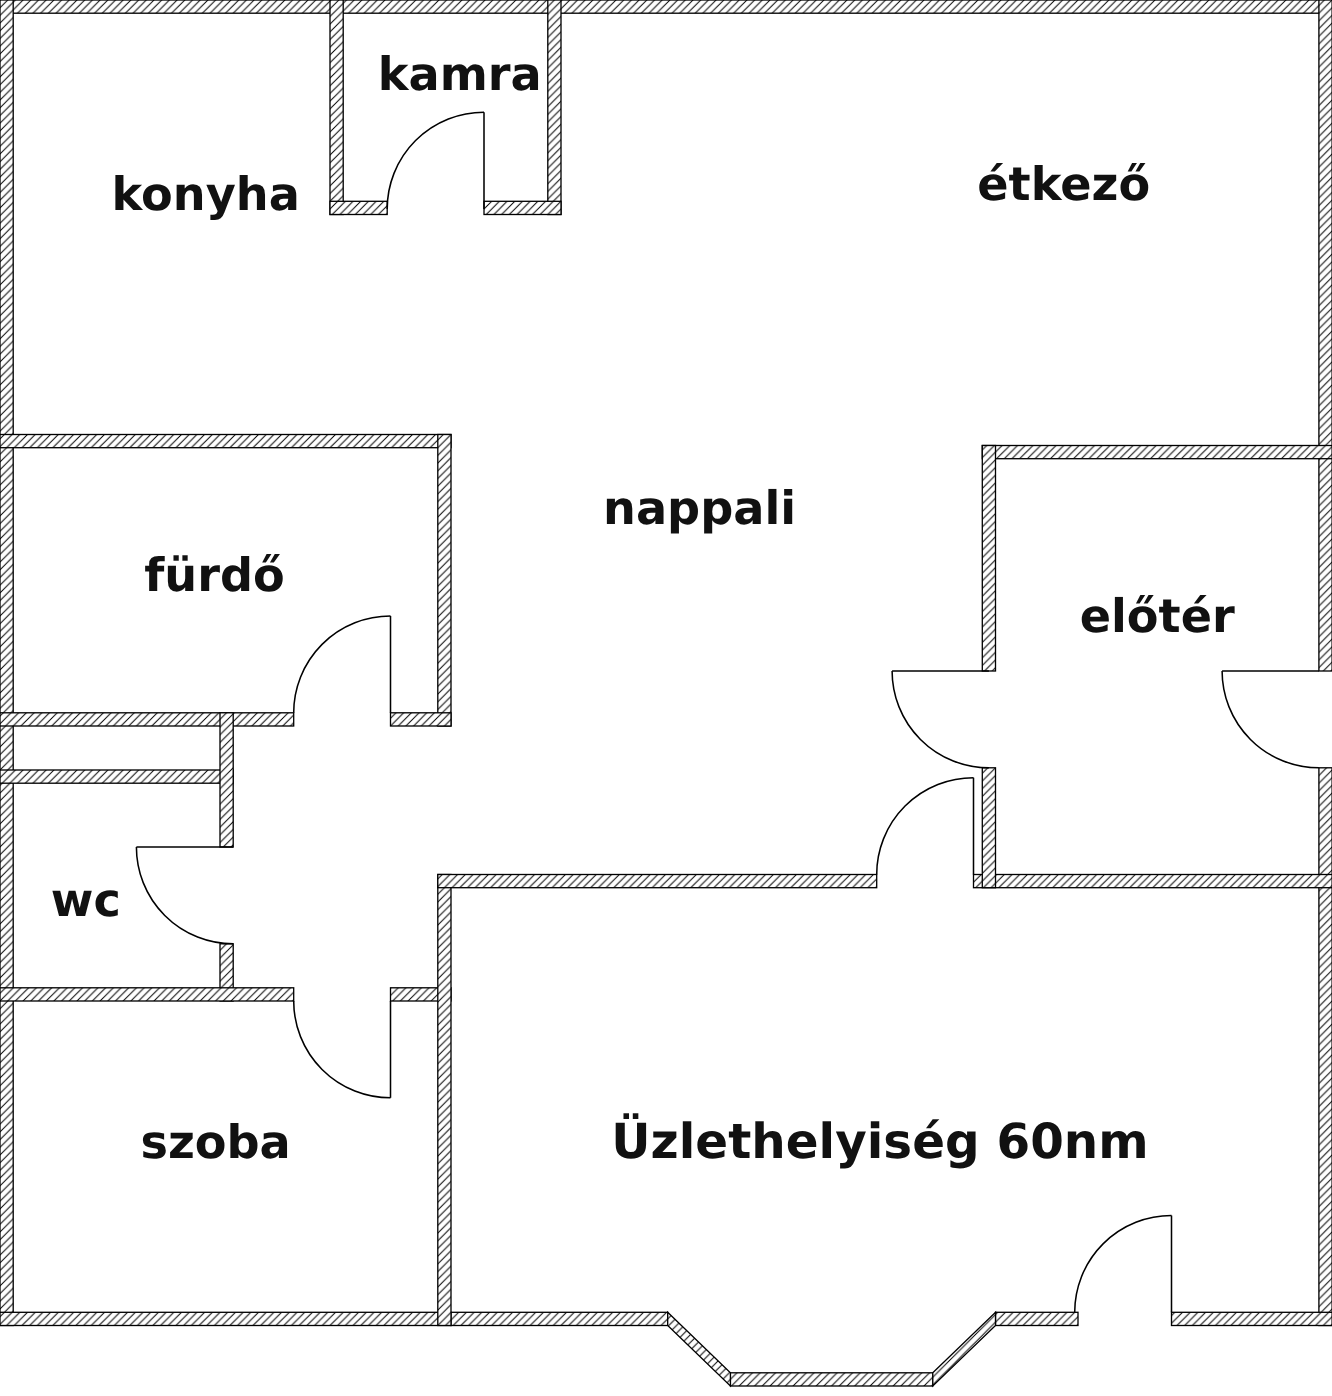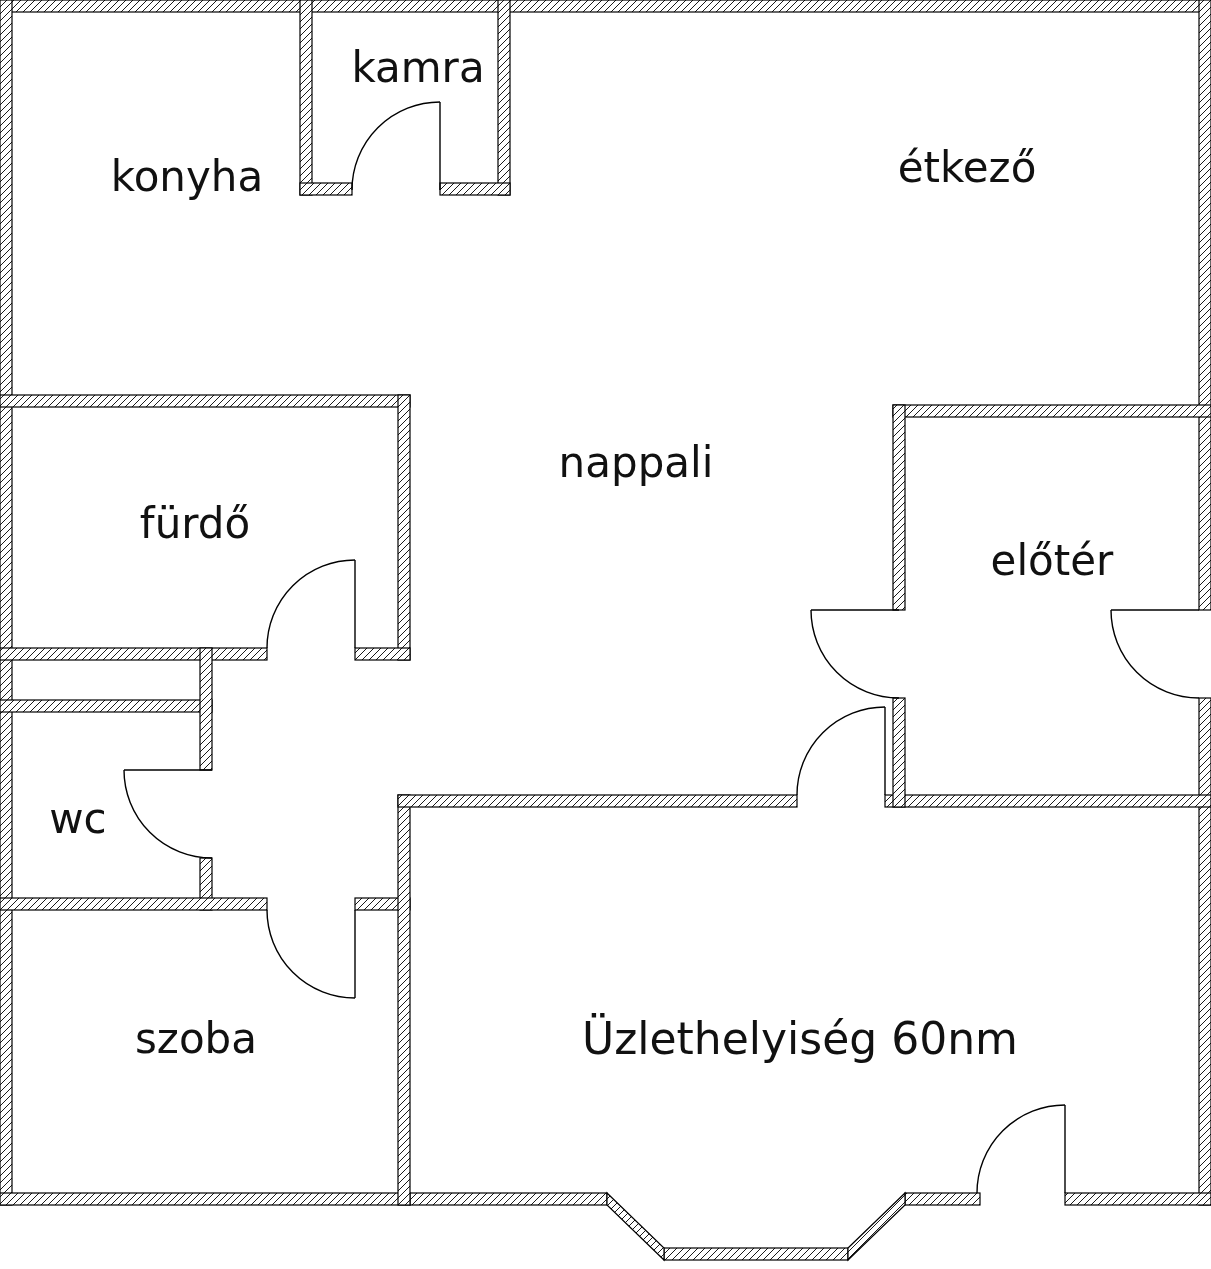--- a/index.html
+++ b/index.html
@@ -6,20 +6,21 @@
     margin: 0;
     padding: 0;
     background: #ffffff;
   }
   #plan-wrap {
     position: relative;
     width: 1211px;
     height: 1269px;
     background: #ffffff;
     font-family: "DejaVu Sans", sans-serif;
+    font-weight: bold;
   }
   svg text {
     font-family: "DejaVu Sans", "Liberation Sans", sans-serif;
     font-size: 42px;
     fill: #111111;
   }
   text.big { font-size: 44px; }
 </style>
 </head>
 <body>

